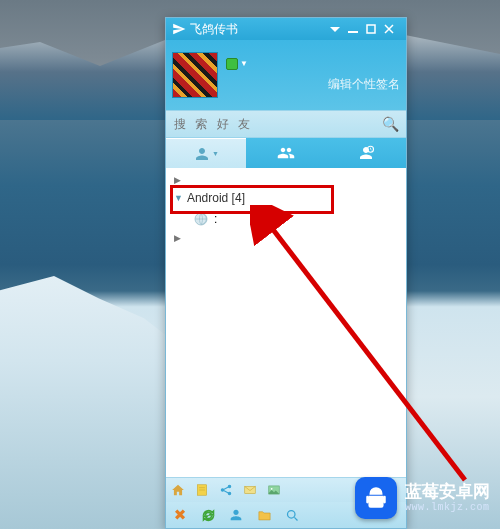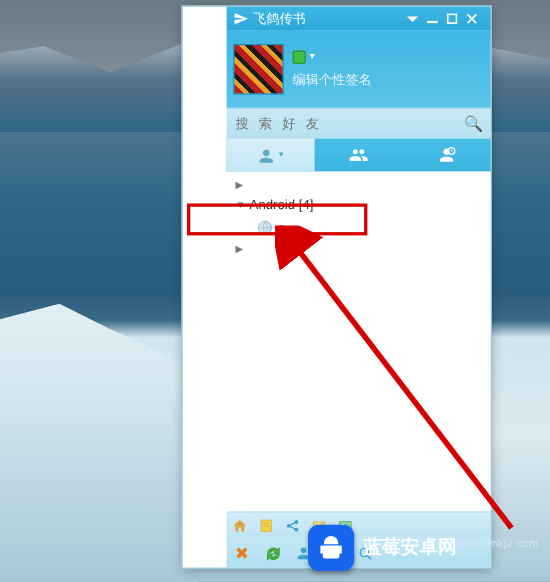--- a/index.html
+++ b/index.html
@@ -1,30 +1,30 @@
 <!DOCTYPE html>
 <html><head>
 <meta charset="utf-8">
 <style>
   html,body{margin:0;padding:0;width:500px;height:529px;overflow:hidden;font-family:"Microsoft YaHei",Arial,sans-serif;font-size:12px;background:#000;}
   .bg{position:absolute;inset:0;background:linear-gradient(to bottom,#6b7a85 0%,#7b8892 10%,#88939c 18%,#4d7690 22%,#2f6688 35%,#2a5c7e 50%,#3a6a87 55%,#cfe4ee 58%,#dceaf0 75%,#a8c9d8 100%);}
   .mountain{position:absolute;top:0;left:0;right:0;height:120px;background:linear-gradient(to bottom,#c9d0d6 0%,#a8b5be 30%,#577289 60%,#2f6688 100%);clip-path:polygon(0 40%,8% 35%,20% 55%,35% 30%,50% 50%,70% 20%,100% 45%,100% 100%,0 100%);}
   .ice{position:absolute;left:0;bottom:0;width:180px;height:280px;background:linear-gradient(to bottom,#e8f2f7 0%,#d2e5ee 40%,#a7c8d6 100%);clip-path:polygon(0 15%,30% 10%,55% 18%,80% 25%,100% 35%,100% 100%,0 100%);border-top:1px solid #fff;}
-  .app{position:absolute;left:165px;top:5px;width:240px;height:510px;background:#fff;border:1px solid #7ab8d6;box-shadow:0 2px 10px rgba(0,0,0,0.3);display:flex;flex-direction:column;padding-left:40px;}
+  .app{position:absolute;left:165px;top:17px;width:240px;height:510px;background:#fff;border:1px solid #7ab8d6;box-shadow:0 2px 10px rgba(0,0,0,0.3);display:flex;flex-direction:column;}
   .titlebar{height:22px;background:linear-gradient(to bottom,#3eb7e4,#2aa7d8);color:#fff;display:flex;align-items:center;padding:0 6px;font-size:12px;}
   .titlebar svg{margin-right:4px;}
   .titlebar .sp{flex:1;}
   .winbtn{width:18px;height:14px;display:flex;align-items:center;justify-content:center;cursor:pointer;}
   .profile{background:linear-gradient(to bottom,#3eb7e4,#5cc4e8);height:58px;display:flex;align-items:center;padding:6px;}
   .avatar{width:44px;height:44px;border:1px solid #1a8bb8;background:repeating-linear-gradient(45deg,#b91e1e 0 6px,#e8a12a 6px 10px,#1a1a1a 10px 14px);}
   .profile-r{margin-left:8px;color:#fff;flex:1;}
   .status-row{display:flex;align-items:center;margin-bottom:6px;}
   .status-dot{width:10px;height:10px;border-radius:2px;background:#3fbf3f;border:1px solid #2a8a2a;margin-right:2px;}
   .dd{font-size:8px;color:#fff;}
-  .sig{font-size:12px;color:#e8f6fb;}
+  .sig{font-size:12px;color:#e8f6fb;text-align:right;}
   .search{height:26px;background:linear-gradient(to bottom,#c9e9f5,#b5e1f1);border-top:1px solid #9ad4eb;border-bottom:1px solid #9ad4eb;display:flex;align-items:center;padding:0 6px;color:#4a7a8e;}
   .search input{flex:1;background:transparent;border:none;outline:none;color:#4a7a8e;font-size:12px;letter-spacing:3px;font-family:inherit;}
   .search-ic{color:#4a7a8e;font-size:14px;}
   .tabs{height:30px;background:linear-gradient(to bottom,#4abfe8,#3ab3e0);display:flex;}
   .tab{flex:1;display:flex;align-items:center;justify-content:center;cursor:pointer;position:relative;}
   .tab.active{background:linear-gradient(to bottom,#d7eff9,#c3e7f5);border-top:1px solid #fff;}
   .tab svg{fill:#fff; }
   .tab.active svg{fill:#5aa8c4;}
   .tab .dd2{font-size:7px;color:#fff;margin-left:1px;}
   .tab.active .dd2{color:#5aa8c4;}
@@ -34,23 +34,23 @@
   .contact{padding:2px 8px 2px 26px;display:flex;align-items:center;}
   .contact .ci{width:18px;height:18px;margin-right:4px;display:flex;align-items:center;justify-content:center;}
   .redbox{position:absolute;border:3px solid #d60000;pointer-events:none;}
   .arrow-svg{position:absolute;pointer-events:none;}
   .toolbar{height:24px;background:linear-gradient(to bottom,#d2edf8,#bfe4f3);border-top:1px solid #a6d6eb;display:flex;align-items:center;}
   .toolbar .tb{width:24px;height:20px;display:flex;align-items:center;justify-content:center;cursor:pointer;font-size:14px;}
   .toolbar2{height:26px;background:linear-gradient(to bottom,#c3e7f5,#afdef0);display:flex;align-items:center;}
   .toolbar2 .tb{width:28px;height:22px;display:flex;align-items:center;justify-content:center;cursor:pointer;font-size:15px;}
   .wm{position:absolute;right:10px;bottom:10px;display:flex;align-items:center;color:#fff;}
   .wm-badge{width:42px;height:42px;border-radius:10px;background:#1766ef;display:flex;align-items:center;justify-content:center;margin-right:8px;box-shadow:0 2px 4px rgba(0,0,0,0.3);}
-  .wm-txt{display:flex;line-height:1.1;}
+  .wm-txt{display:flex;flex-direction:column;line-height:1.1;}
   .wm-txt .l1{font-size:17px;font-weight:bold;color:#fff;}
-  .wm-txt .l2{font-size:10px;color:#d5e4fb;letter-spacing:0.5px;}
+  .wm-txt .l2{font-size:10px;color:#d5e4fb;letter-spacing:0.5px;font-family:Liberation Mono, monospace;}
 </style>
 </head>
 <body>
 
 <div class="bg"></div>
 <div class="mountain"></div>
 <div class="ice"></div>
 
 <div class="app">
 

